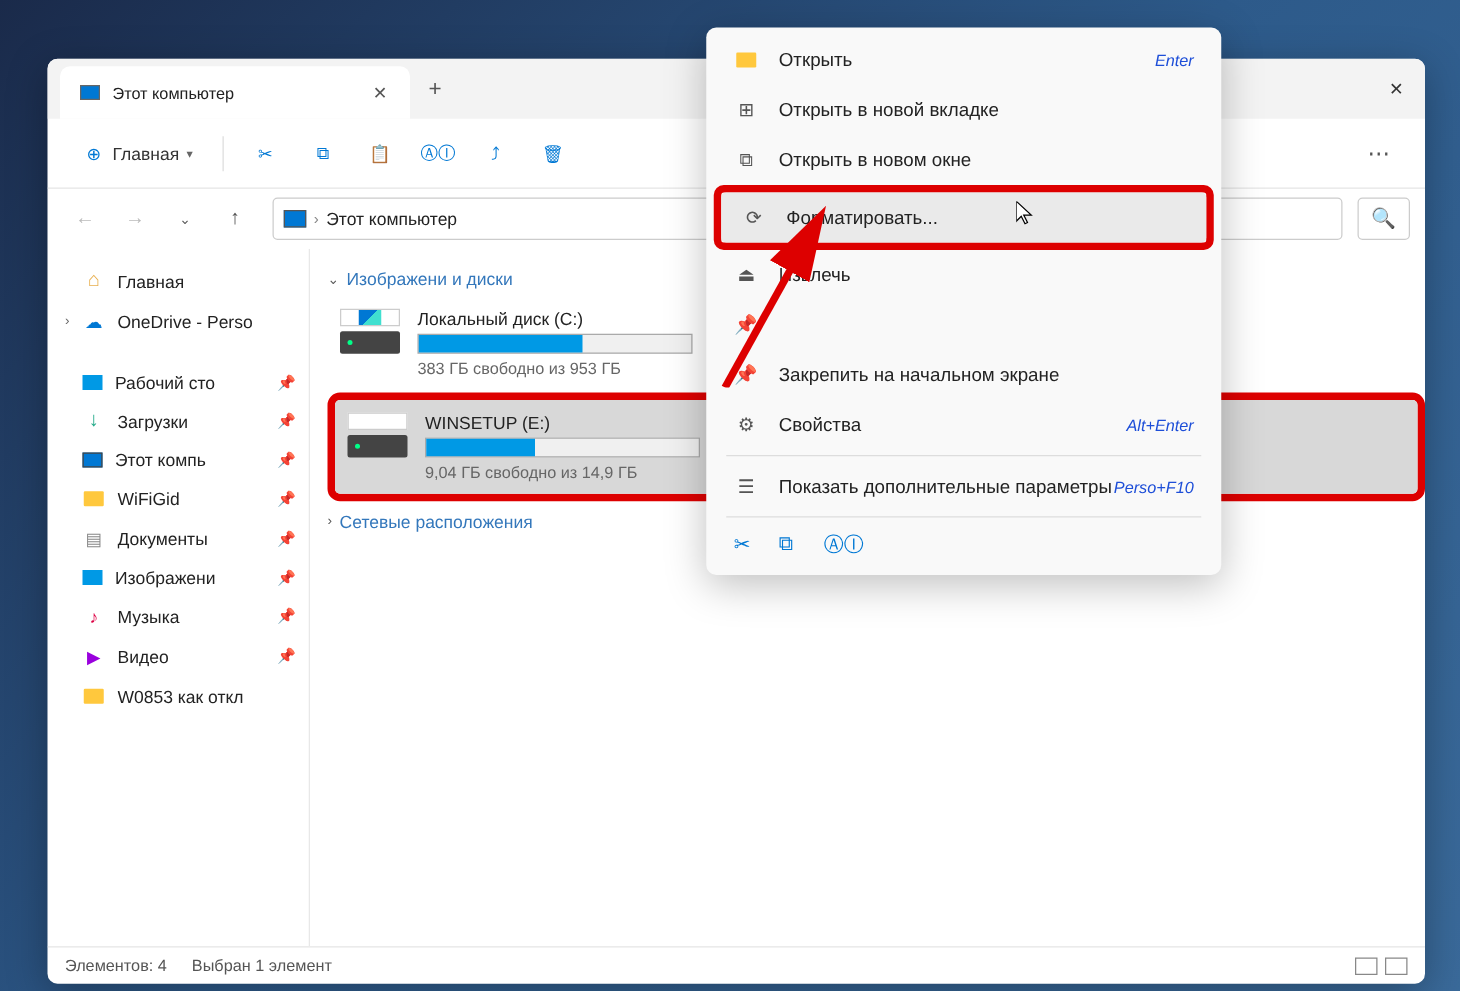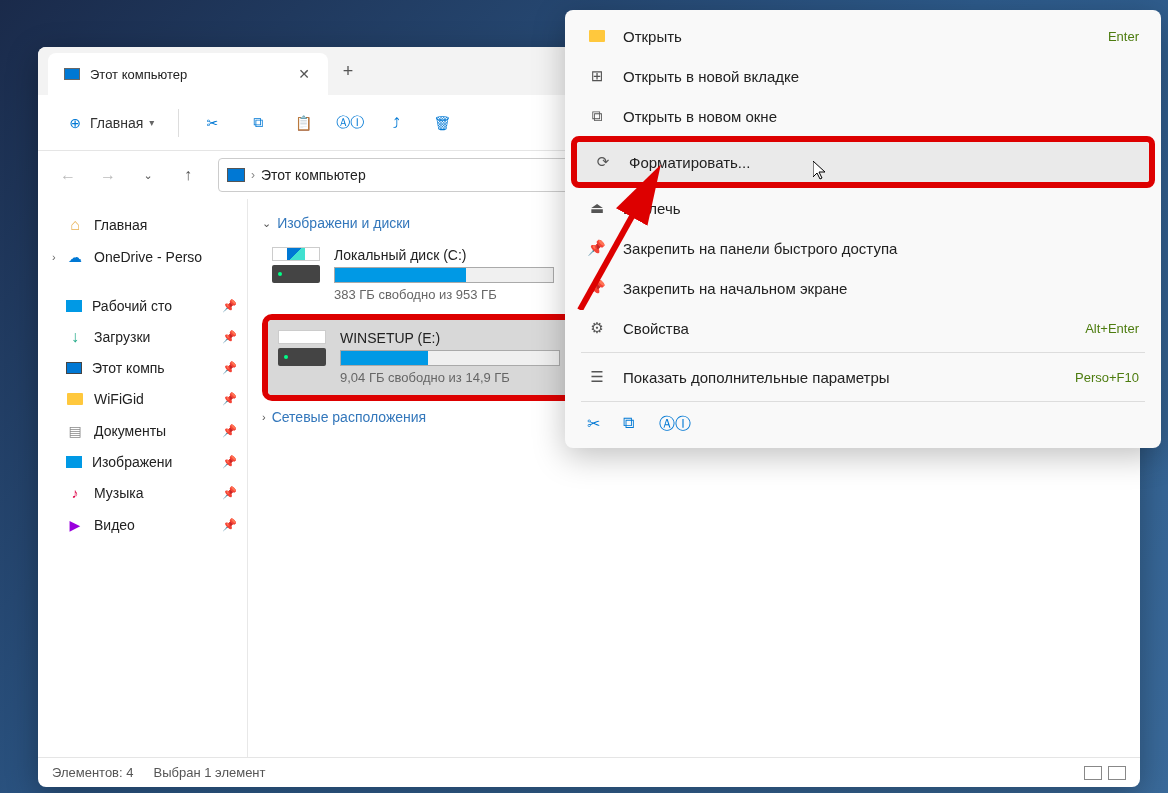--- a/index.html
+++ b/index.html
@@ -52,25 +52,25 @@
 .drive-icon-base::after { content: ""; position: absolute; left: 6px; top: 7px; width: 4px; height: 4px; background: #0f8; border-radius: 50%; }
 .drive-info { flex: 1; }
 .drive-name { font-size: 14px; color: #222; margin-bottom: 4px; }
 .drive-bar { width: 220px; height: 16px; border: 1px solid #aaa; background: #f0f0f0; margin-bottom: 4px; }
 .drive-bar-fill { height: 100%; background: #0099e5; }
 .drive-free { font-size: 13px; color: #666; }
 
 .highlight-box { border: 6px solid #d00; border-radius: 10px; margin: 2px 0; }
 .highlight-box-menu { border: 6px solid #d00; border-radius: 8px; }
 
-.ctx-menu { position: absolute; left: 565px; top: 10px; width: 596px; background: #f9f9f9; border-radius: 8px; box-shadow: 0 8px 32px rgba(0,0,0,0.25); padding: 6px; z-index: 100; }
+.ctx-menu { position: absolute; left: 565px; top: 22px; width: 412px; background: #f9f9f9; border-radius: 8px; box-shadow: 0 8px 32px rgba(0,0,0,0.25); padding: 6px; z-index: 100; }
 .ctx-item { display: flex; align-items: center; padding: 10px 16px; font-size: 15px; color: #222; cursor: pointer; border-radius: 4px; position: relative; }
 .ctx-item.highlighted { background: #eaeaea; }
 .ctx-icon { width: 20px; height: 20px; margin-right: 16px; display: flex; align-items: center; justify-content: center; color: #555; }
-.ctx-shortcut { position: absolute; right: 16px; color: #4d7c0f; font-size: 13px; }
+.ctx-shortcut { position: absolute; right: 16px; color: #1d4ed8; font-size: 13px; font-style: italic; }
 .ctx-sep { height: 1px; background: #ddd; margin: 4px 10px; }
 .ctx-bottom { display: flex; gap: 16px; padding: 8px 16px; }
 .ctx-bottom-icon { width: 20px; height: 20px; color: #0078d4; }
 
 .arrow { position: absolute; left: 570px; top: 160px; width: 100px; height: 150px; z-index: 101; pointer-events: none; }
 .cursor { position: absolute; left: 813px; top: 161px; z-index: 102; font-size: 16px; }
 
 .statusbar { height: 30px; border-top: 1px solid #e5e5e5; display: flex; align-items: center; padding: 0 14px; font-size: 13px; color: #555; gap: 20px; }
 .sb-views { margin-left: auto; display: flex; gap: 6px; }
 .sb-view { width: 18px; height: 14px; border: 1px solid #888; }
@@ -201,20 +201,27 @@
         <span class="sb-chevron"></span>
         <span class="sb-icon i-music">♪</span>
         <span class="sb-label">Музыка</span>
         <span class="sb-pin">📌</span>
       </div>
       <div class="sb-item">
         <span class="sb-chevron"></span>
         <span class="sb-icon i-video">▶</span>
         <span class="sb-label">Видео</span>
         <span class="sb-pin">📌</span>
+      </div>
+      <div class="sb-item">
+        <span class="sb-chevron"></span>
+        <span class="sb-icon">
+            <span class="i-folder"></span>
+          </span>
+        <span class="sb-label">W0853 как откл</span>
       </div>
     </div>
 
     <div class="main">
       <div class="group-header">
         <span class="group-chev">⌄</span>
         <span>Изображени и диски</span>
       </div>
 
       <div class="drive">
@@ -285,21 +292,20 @@
       <span class="ctx-icon">⟳</span>
       <span>Форматировать...</span>
     </div>
   </div>
   <div class="ctx-item">
     <span class="ctx-icon">⏏</span>
     <span>Извлечь</span>
   </div>
   <div class="ctx-item">
     <span class="ctx-icon">📌</span>
-    <span>Закрепить на панели быстрого доступа</span>
   </div>
   <div class="ctx-item">
     <span class="ctx-icon">📌</span>
     <span>Закрепить на начальном экране</span>
   </div>
   <div class="ctx-item">
     <span class="ctx-icon">⚙</span>
     <span>Свойства</span>
     <span class="ctx-shortcut">Alt+Enter</span>
   </div>

